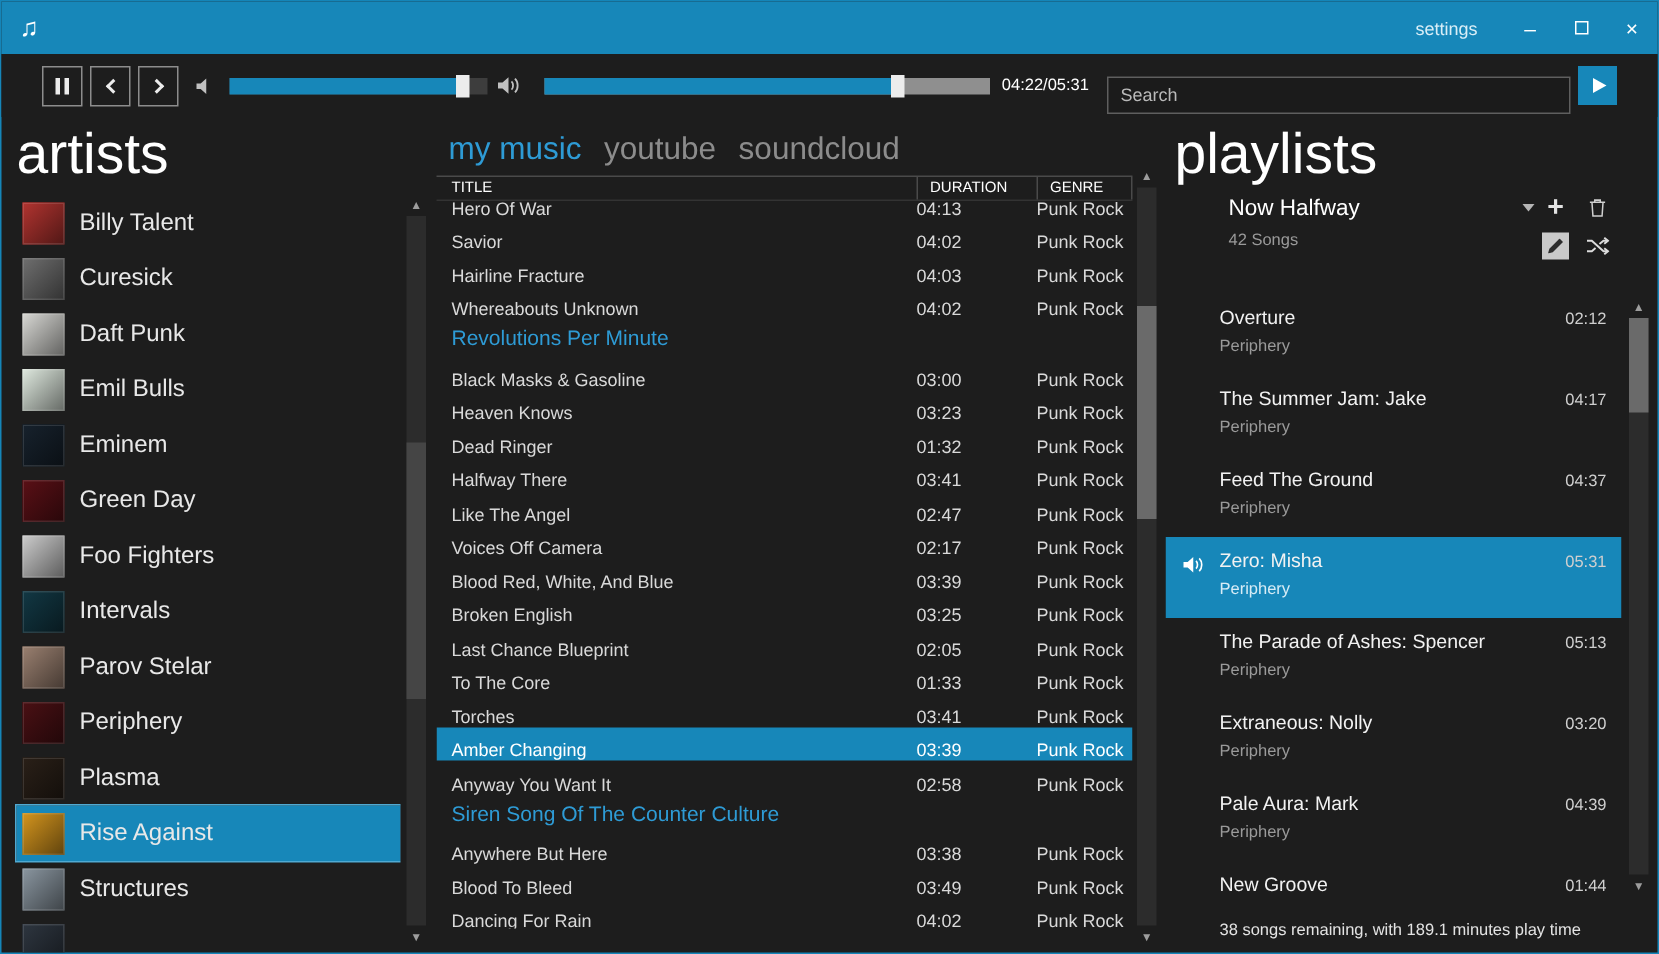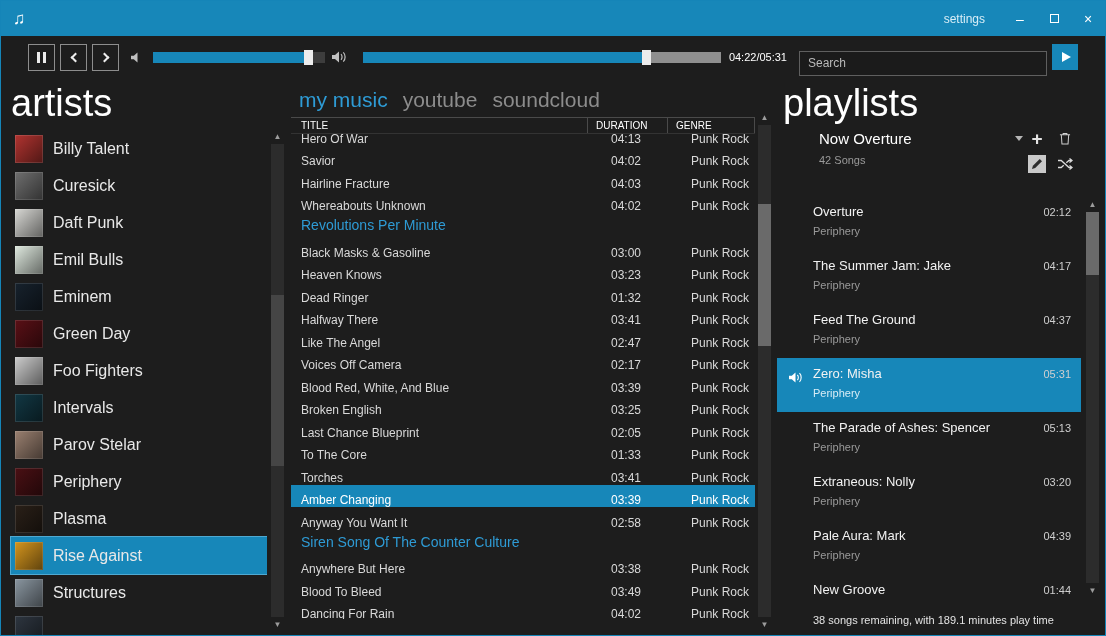--- a/index.html
+++ b/index.html
@@ -23,21 +23,21 @@
   .pause-bars span { width:3px; height:11px; background:#ececec; margin:0 1.5px; }
   .chev-left  { width:7px; height:7px; border-left:2px solid #ececec; border-bottom:2px solid #ececec; transform:rotate(45deg); margin-left:3px; }
   .chev-right { width:7px; height:7px; border-right:2px solid #ececec; border-bottom:2px solid #ececec; transform:rotate(-45deg); margin-right:3px; }
   .vol-icon { display:flex; align-items:center; margin:0 8px 0 6px; cursor:pointer; }
   .slider { position:relative; height:11px; background:#3d3d3d; }
   .slider.volume { width:172px; }
   .slider.progress { flex:1; margin:0 8px 0 8px; background:#8f8f8f; }
   .slider .fill { position:absolute; left:0; top:0; bottom:0; background:#1787b9; }
   .slider .thumb { position:absolute; top:-2px; width:9px; height:15px; background:#ececec; cursor:pointer; }
   .time { color:#fff; font-size:11px; white-space:nowrap; margin-right:12px; }
-  .search { width:248px; height:25px; background:#1b1b1b; border:1px solid #5f5f5f; color:#cfcfcf; font-size:12px; padding:0 8px; font-family:inherit; outline:none;margin-top:12px; }
+  .search { width:309px; height:25px; background:#1b1b1b; border:1px solid #5f5f5f; color:#cfcfcf; font-size:12px; padding:0 8px; font-family:inherit; outline:none;margin-top:12px; }
   .search::placeholder { color:#b9b9b9; }
   .play-btn { width:26px; height:26px; background:#1787b9; border:none; margin-left:5px; display:flex; align-items:center; justify-content:center; cursor:pointer; }
   .play-tri { width:0; height:0; border-left:9px solid #fff; border-top:5px solid transparent; border-bottom:5px solid transparent; margin-left:2px; }
 
   
   .main { position:relative; flex:1; overflow:hidden; }
   .panel { position:absolute; top:0; bottom:0; }
   .big-heading { color:#fff; font-size:38px; font-weight:300; line-height:46px; }
 
   
@@ -59,21 +59,21 @@
 
   
   .songs-panel { left:290px; width:486px; padding-top:6px; }
   .tabs { height:28px; display:flex; align-items:flex-end; padding-left:8px; }
   .tab { font-size:21px; color:#8c8c8c; margin-right:15px; cursor:pointer; font-weight:300; }
   .tab.active { color:#2e9bd5; }
   .table-header { margin-top:5px; height:17px; display:flex; color:#fff; font-size:10px; border-top:1px solid #4a4a4a; border-bottom:1px solid #333; width:464px; }
   .table-header span { display:flex; align-items:center; cursor:pointer; }
   .h-title { flex:1; padding-left:10px; }
   .h-dur { width:80px; padding-left:8px; border-left:1px solid #4a4a4a; }
-  .h-genre { width:88px; padding-left:8px; border-left:1px solid #4a4a4a; border-right:1px solid #4a4a4a; }
+  .h-genre { width:64px; padding-left:8px; border-left:1px solid #4a4a4a; border-right:1px solid #4a4a4a; }
   .song-viewport { position:absolute; top:56px; bottom:16px; left:0; width:464px; overflow:hidden; }
   .song-list { margin-top:-11px; }
   .song-row { height:22.5px; display:flex; align-items:flex-end; color:#d9d9d9; font-size:12px; cursor:pointer; }
   .song-row .c-title { flex:1; padding-left:10px; white-space:nowrap; overflow:hidden; }
   .song-row .c-dur { width:80px; padding-left:8px; }
   .song-row .c-genre { width:72px; padding-left:8px; }
   .song-row.selected { background:#1787b9; color:#fff; }
   .album-row { height:24px; display:flex; align-items:center; padding-left:10px; color:#2e9bd5; font-size:14px; font-weight:300; cursor:pointer; }
   .songs-scroll { right:5px; top:33px; bottom:4px; }
   .songs-scroll .sthumb { top:16%; height:29%; background:#6a6a6a; }
@@ -354,21 +354,21 @@
             <div class="sthumb"></div>
           </div>
         <span class="arrow">▼</span>
       </div>
     </div>
 
     <div class="panel playlists-panel">
       <h1 class="big-heading">playlists</h1>
       <div class="pl-controls">
         <div class="pl-select">
-          <span class="pl-name">Now Overture</span>
+          <span class="pl-name">Now Halfway</span>
           <span class="pl-chevron"></span>
         </div>
         <div class="pl-count">42 Songs</div>
         <div class="pl-actions">
           <span class="pl-act add">+</span>
           <span class="pl-act">
             <svg width="12" height="13" viewBox="0 0 13 14">
                 <path d="M1 3h11M4.5 3V1.5h4V3M2.5 3l.7 10h6.6l.7-10" stroke="#cfcfcf" stroke-width="1.1" fill="none"></path>
               </svg>
           </span>

